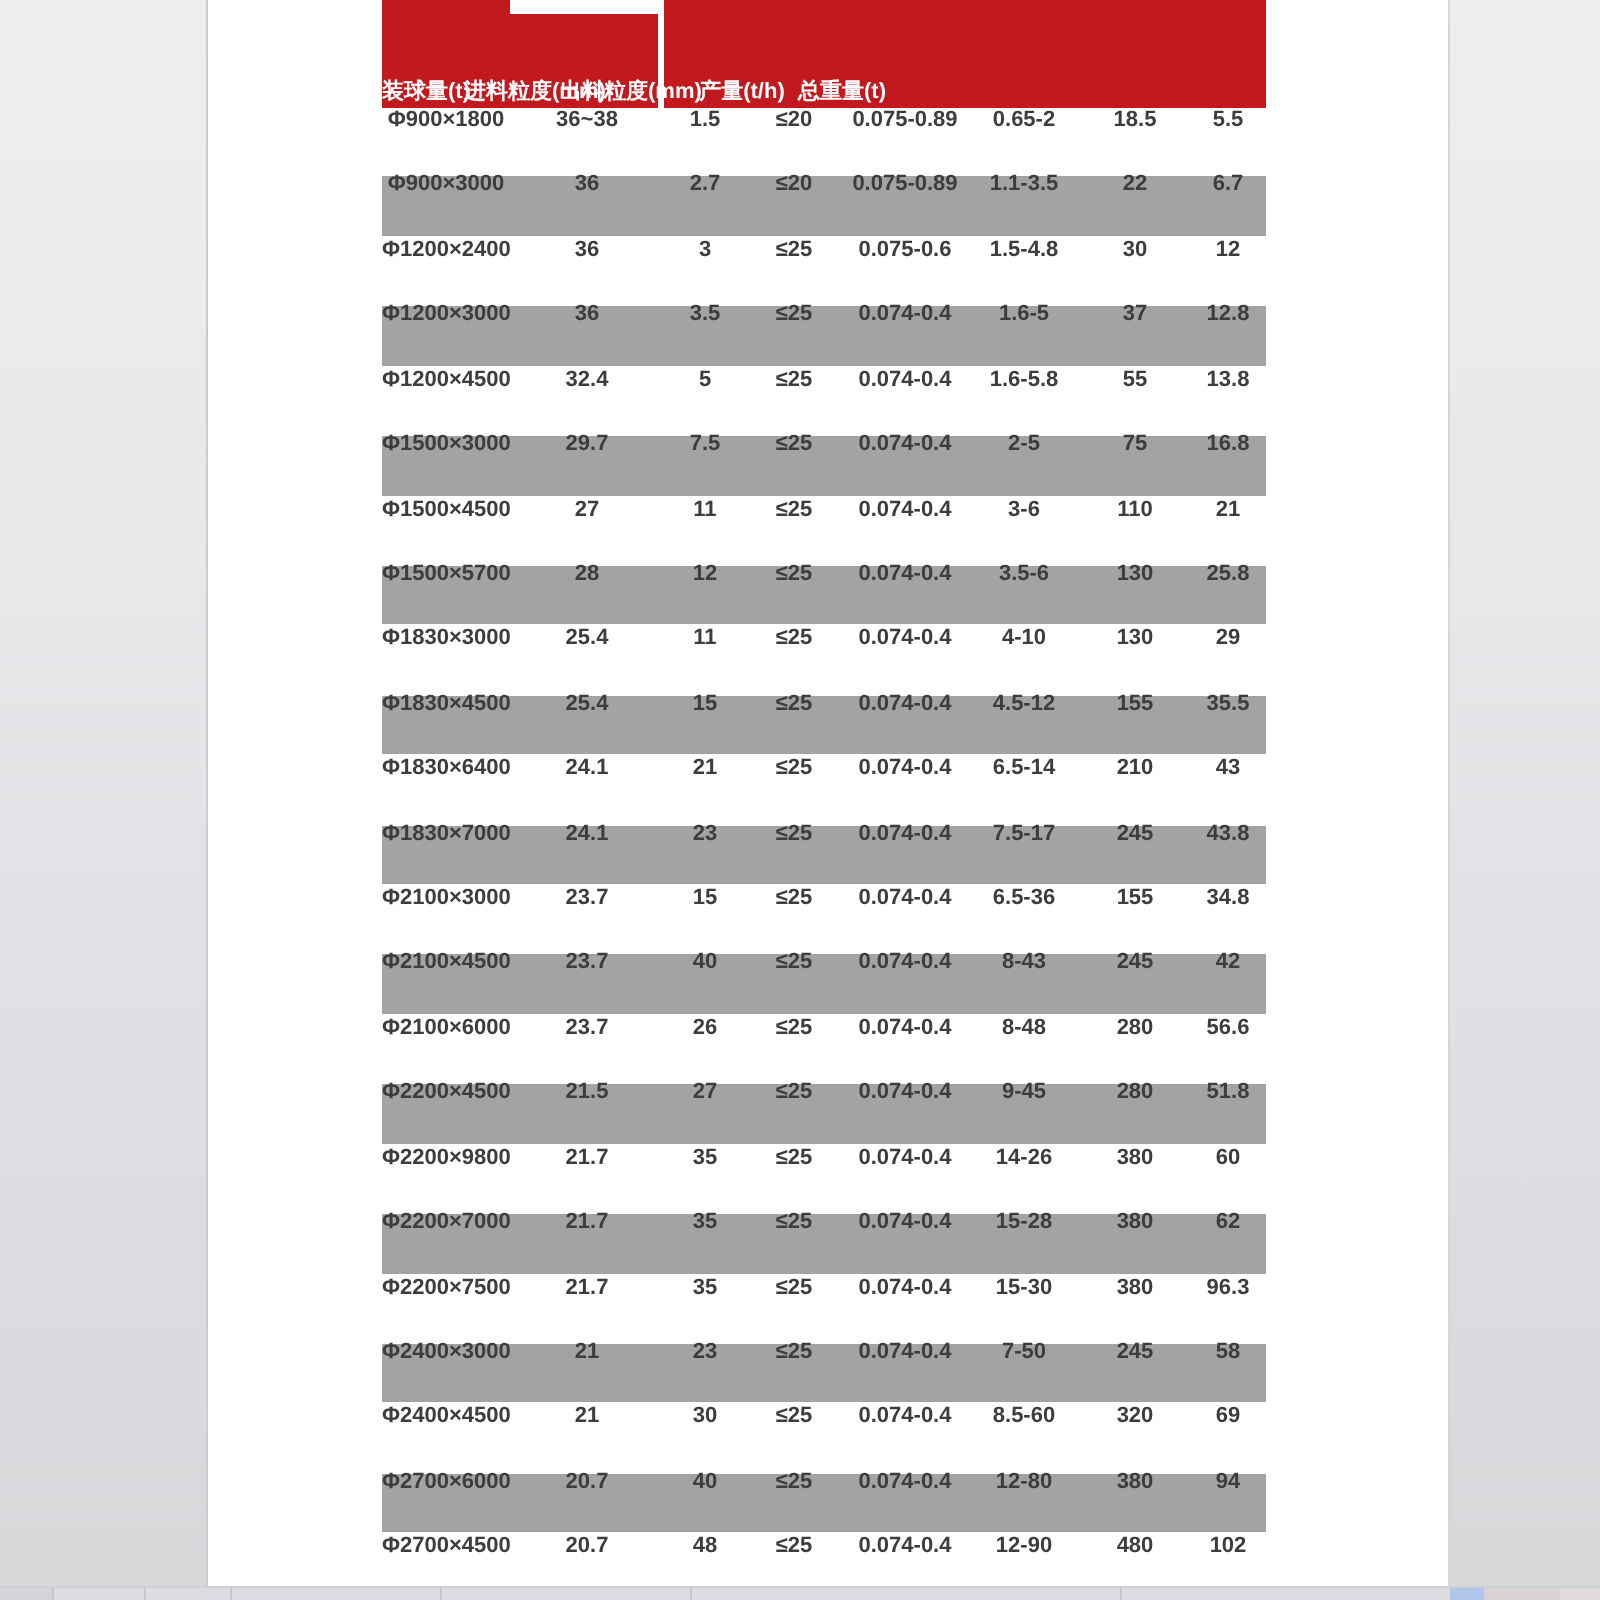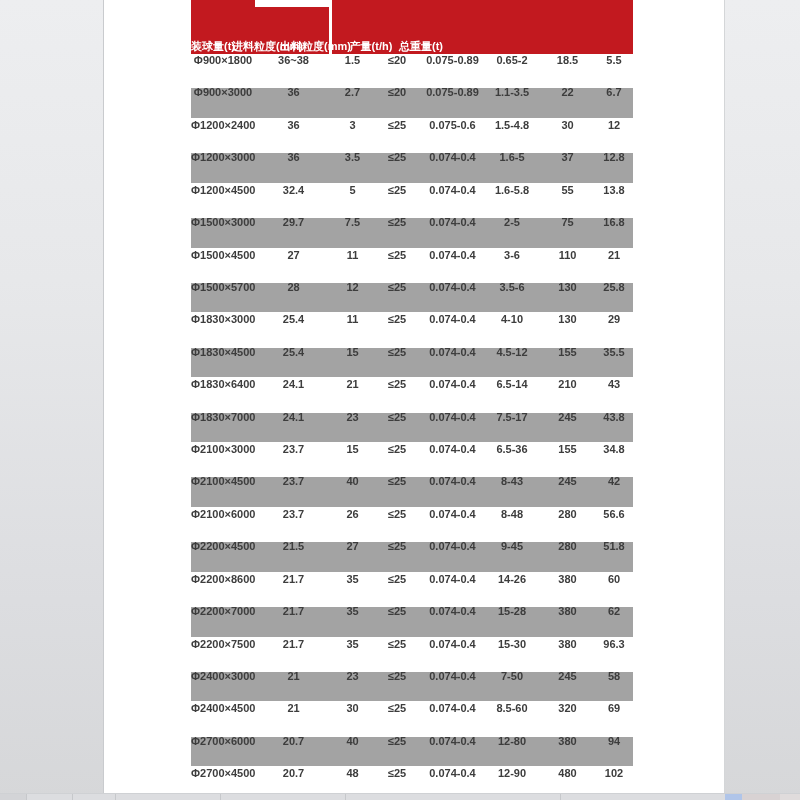--- a/index.html
+++ b/index.html
@@ -249,21 +249,21 @@
             <div class="cell c0">Φ2200×4500</div>
             <div class="cell c1">21.5</div>
             <div class="cell c2">27</div>
             <div class="cell c3">≤25</div>
             <div class="cell c4">0.074-0.4</div>
             <div class="cell c5">9-45</div>
             <div class="cell c6">280</div>
             <div class="cell c7">51.8</div>
           </div>
           <div class="row">
-            <div class="cell c0">Φ2200×8600</div>
+            <div class="cell c0">Φ2200×9800</div>
             <div class="cell c1">21.7</div>
             <div class="cell c2">35</div>
             <div class="cell c3">≤25</div>
             <div class="cell c4">0.074-0.4</div>
             <div class="cell c5">14-26</div>
             <div class="cell c6">380</div>
             <div class="cell c7">60</div>
           </div>
           <div class="row striped">
             <div class="cell c0">Φ2200×7000</div>

